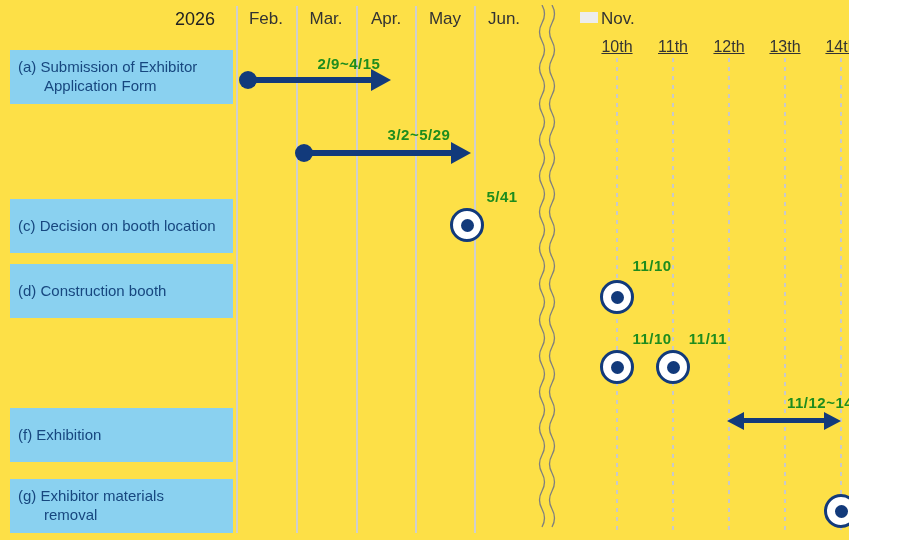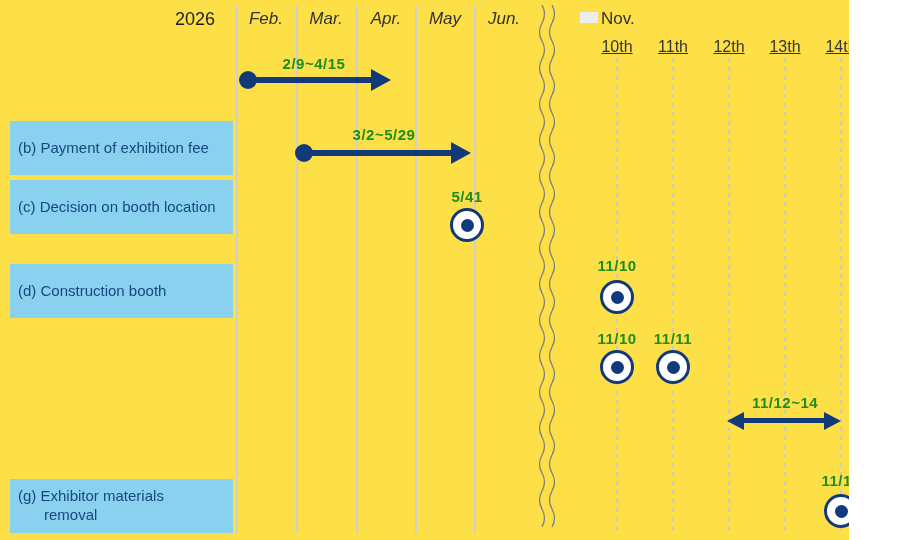--- a/index.html
+++ b/index.html
@@ -9,42 +9,42 @@
     --row-text:#17477F;
     --gridline:#CFCFCF;
   }
   *{margin:0;padding:0;box-sizing:border-box;}
   html,body{background:#fff;}
   body{font-family:"Liberation Sans",sans-serif;}
   .stage{position:relative;width:849px;height:540px;background:#fde047;overflow:hidden;}
 
   
   .year{position:absolute;top:9px;transform:translateX(-50%);font-size:18px;color:#222;}
-  .month{position:absolute;top:9px;transform:translateX(-50%);font-size:17px;color:#333;white-space:nowrap;font-style:italic;}
+  .month{position:absolute;top:9px;transform:translateX(-50%);font-size:17px;color:#333;white-space:nowrap;}
   .nov{position:absolute;top:9px;left:601px;font-size:17px;color:#333;}
   .day{position:absolute;top:38px;transform:translateX(-50%);font-size:16px;color:#333;white-space:nowrap;text-decoration:underline;}
   .nov-swatch{position:absolute;left:580px;top:12px;width:18px;height:11px;background:#EDEDED;}
 
   
   .vline{position:absolute;top:6px;width:2px;height:527px;background:var(--gridline);}
   .dayline{position:absolute;top:58px;width:2px;height:475px;
     background:repeating-linear-gradient(to bottom,#C9C9C9 0 4px,transparent 4px 9px);}
 
   
   .wavy{position:absolute;left:535px;top:5px;}
 
   
   .row-box{position:absolute;left:10px;width:223px;height:54px;background:var(--row-fill);
     display:flex;align-items:center;}
   .row-text{font-size:15px;line-height:1.25;color:var(--row-text);
     padding-left:34px;text-indent:-26px;white-space:pre-line;}
 
   
   .date{position:absolute;transform:translateX(-50%);font-size:15px;font-weight:700;
-    letter-spacing:.5px;color:var(--date-green);white-space:nowrap;}
+    letter-spacing:.5px;color:var(--date-green);white-space:nowrap;margin-left:35px;}
   .start-dot{position:absolute;width:18px;height:18px;border-radius:50%;background:var(--accent-navy);}
   .shaft{position:absolute;height:6px;background:var(--accent-navy);}
   .shaft.thin{height:5px;}
   .head-right{position:absolute;width:0;height:0;border-top:11px solid transparent;
     border-bottom:11px solid transparent;border-left:20px solid var(--accent-navy);}
   .head-right.small{border-top-width:9px;border-bottom-width:9px;border-left-width:17px;}
   .head-left{position:absolute;width:0;height:0;border-top:9px solid transparent;
     border-bottom:9px solid transparent;border-right:17px solid var(--accent-navy);}
   .marker-circle{position:absolute;width:34px;height:34px;border:3.5px solid var(--accent-navy);
     border-radius:50%;background:#fff;}
@@ -80,28 +80,32 @@
   <div class="dayline" style="left:672px"></div>
   <div class="dayline" style="left:728px"></div>
   <div class="dayline" style="left:784px"></div>
   <div class="dayline" style="left:840px"></div>
 
   <svg class="wavy" width="26" height="529">
     <path id="wave1" fill="none" stroke="#7F7F7F" stroke-width="1.3" d="M7 0 Q12 9 7 18 T7 36 T7 54 T7 72 T7 90 T7 108 T7 126 T7 144 T7 162 T7 180 T7 198 T7 216 T7 234 T7 252 T7 270 T7 288 T7 306 T7 324 T7 342 T7 360 T7 378 T7 396 T7 414 T7 432 T7 450 T7 468 T7 486 T7 504 T7 522"></path>
     <path id="wave2" fill="none" stroke="#7F7F7F" stroke-width="1.3" d="M17 0 Q22 9 17 18 T17 36 T17 54 T17 72 T17 90 T17 108 T17 126 T17 144 T17 162 T17 180 T17 198 T17 216 T17 234 T17 252 T17 270 T17 288 T17 306 T17 324 T17 342 T17 360 T17 378 T17 396 T17 414 T17 432 T17 450 T17 468 T17 486 T17 504 T17 522"></path>
   </svg>
 
-  <div class="row-box" style="top:121px">
-      <div class="row-text">(b) Payment of exhibition fee</div>
+  <div class="row-box" style="top:50px">
+      <div class="row-text">(a) Submission of Exhibitor
+Application Form</div>
     </div>
-  <div class="row-box" style="top:180px">
+  <div class="row-box" style="top:199px">
       <div class="row-text">(c) Decision on booth location</div>
     </div>
   <div class="row-box" style="top:264px">
       <div class="row-text">(d) Construction booth</div>
+    </div>
+  <div class="row-box" style="top:408px">
+      <div class="row-text">(f) Exhibition</div>
     </div>
   <div class="row-box" style="top:479px">
       <div class="row-text">(g) Exhibitor materials
 removal</div>
     </div>
 
   <div class="date" style="left:314px;top:55px">2/9~4/15</div>
   <span class="start-dot" style="left:239px;top:71px"></span>
   <span class="shaft" style="left:248px;top:77px;width:125px"></span>
   <span class="head-right" style="left:371px;top:69px"></span>

